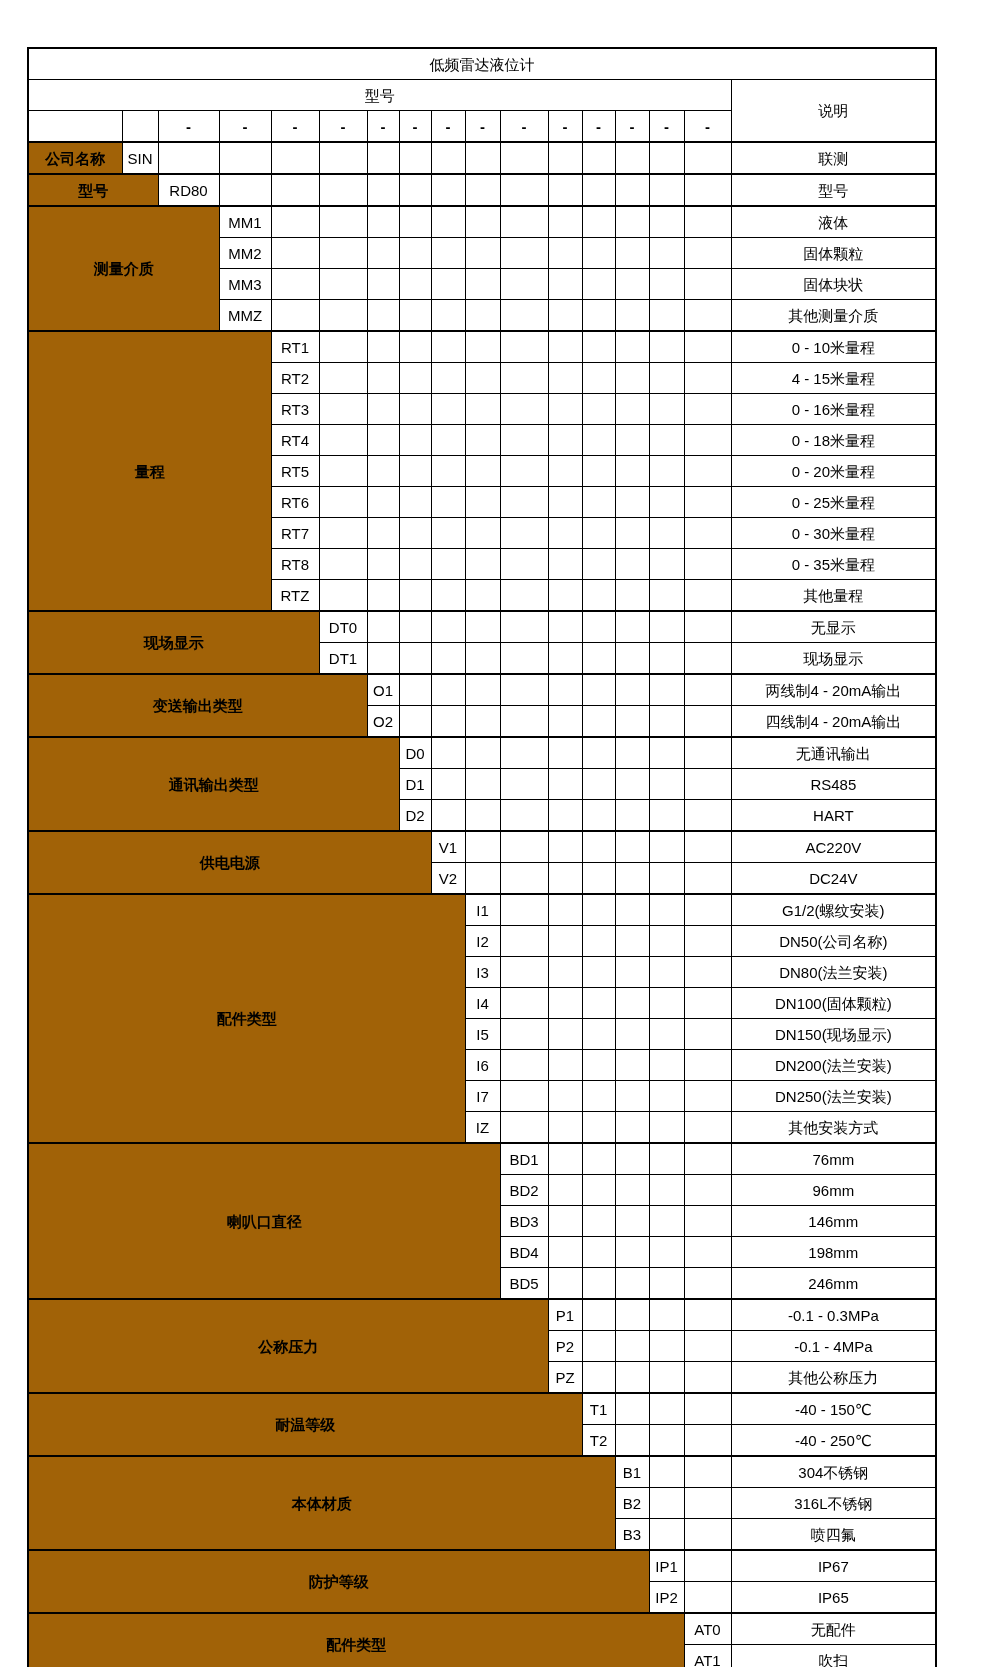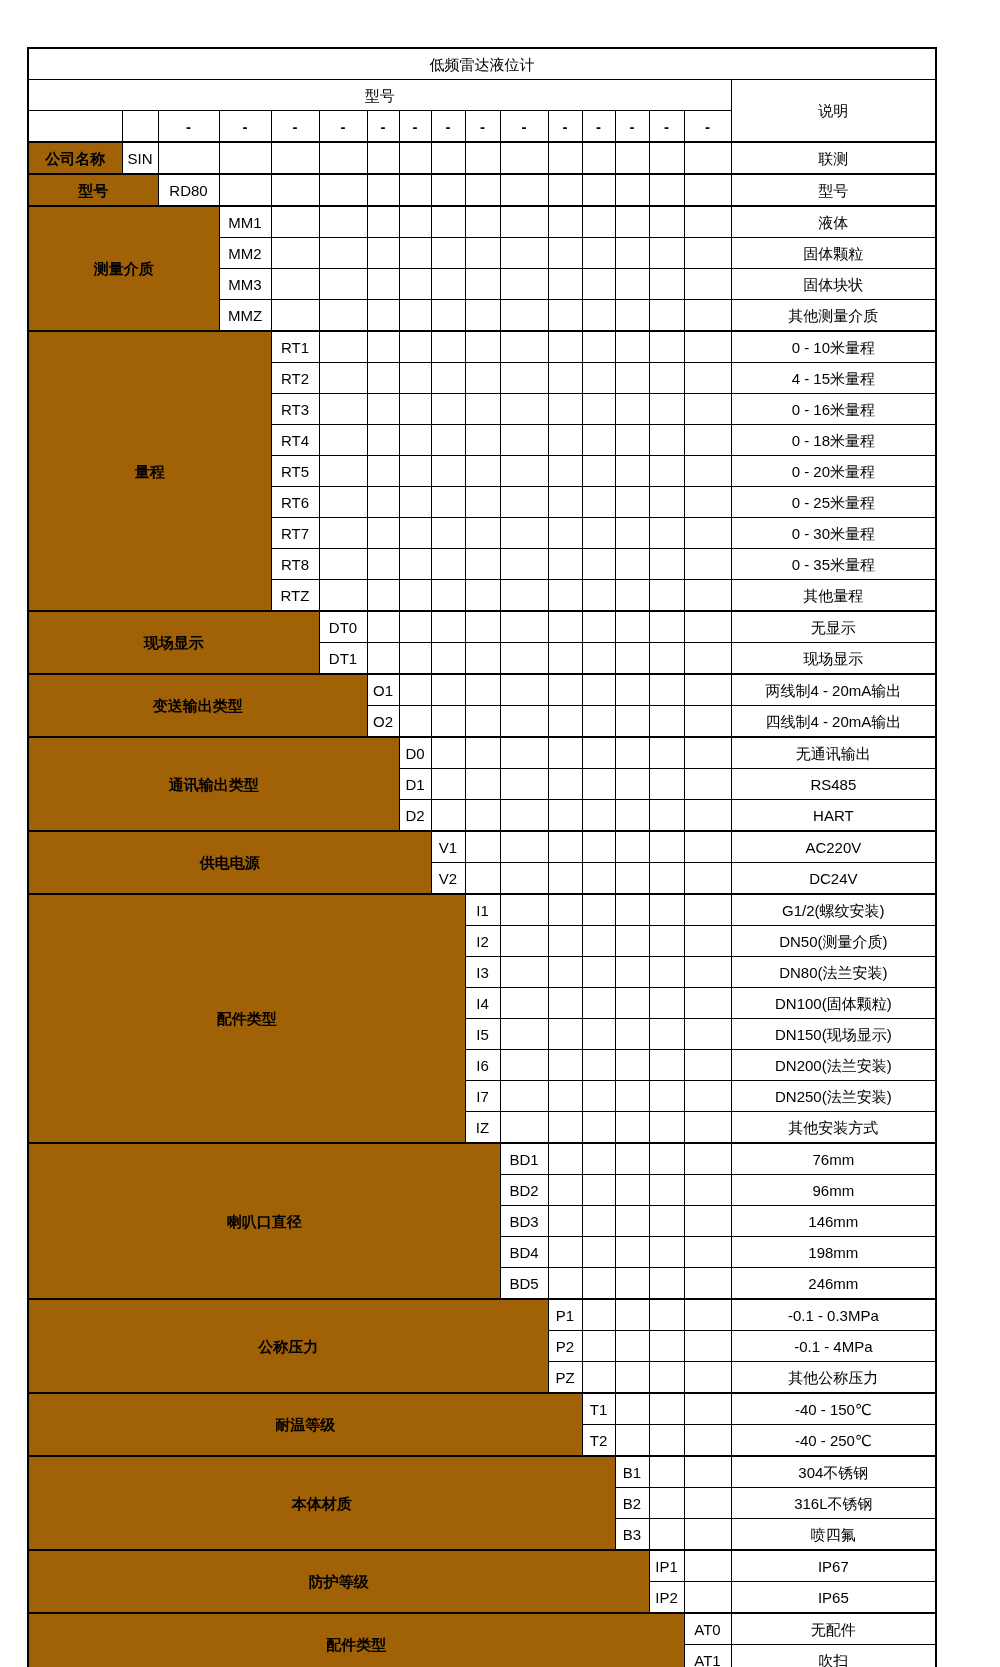--- a/index.html
+++ b/index.html
@@ -487,21 +487,21 @@
             <td class="desc">G1/2(螺纹安装)</td>
           </tr>
           <tr>
             <td class="code">I2</td>
             <td></td>
             <td></td>
             <td></td>
             <td></td>
             <td></td>
             <td></td>
-            <td class="desc">DN50(测量介质)</td>
+            <td class="desc">DN50(公司名称)</td>
           </tr>
           <tr>
             <td class="code">I3</td>
             <td></td>
             <td></td>
             <td></td>
             <td></td>
             <td></td>
             <td></td>
             <td class="desc">DN80(法兰安装)</td>

